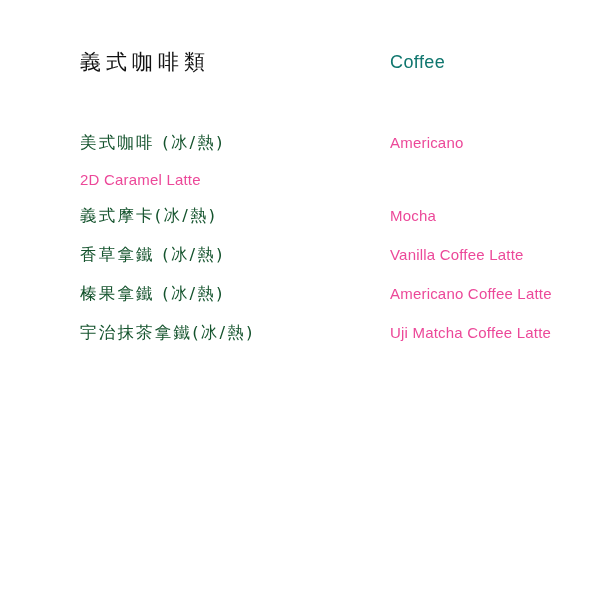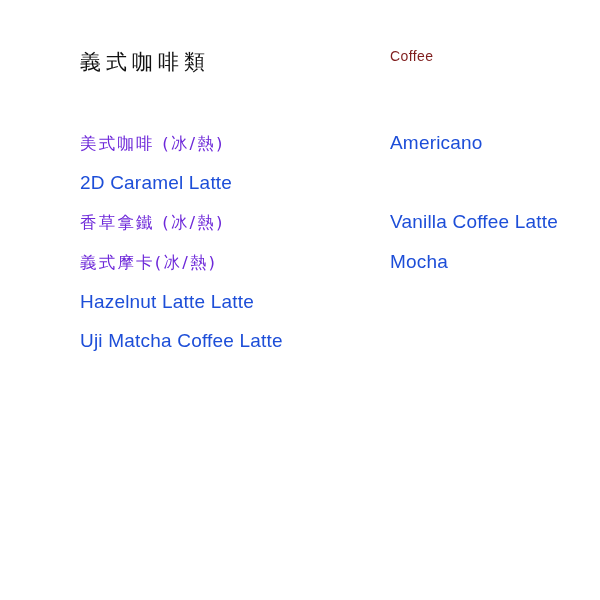--- a/index.html
+++ b/index.html
@@ -24,58 +24,58 @@
 
   .menu-inner {
     position: absolute;
     left: 80px;
     top: 48px;
     right: 40px;
   }
 
   .header-row {
     display: flex;
-    align-items: flex-start;
+    align-items: center;
     margin-bottom: 56px;
   }
 
   .header-zh {
     width: 310px;
     font-size: 21px;
     letter-spacing: 5px;
     color: #111111;
     font-family: "DejaVu Sans", "Liberation Sans", sans-serif;
     white-space: nowrap;
   }
 
   .header-en {
-    font-size: 14px;
-    color: #7f1d1d;
+    font-size: 18px;
+    color: #0f766e;
     letter-spacing: 0.4px;
     white-space: nowrap;
   }
 
   .item-row {
     display: flex;
     align-items: baseline;
     margin-bottom: 17px;
   }
 
   .item-zh {
     width: 310px;
     font-size: 16.5px;
     letter-spacing: 2.2px;
-    color: #6d28d9;
+    color: #14532d;
     font-family: "DejaVu Sans", "Liberation Sans", sans-serif;
     white-space: nowrap;
   }
 
   .item-en {
-    font-size: 19px;
-    color: #1d4ed8;
+    font-size: 15px;
+    color: #ec4899;
     letter-spacing: 0.2px;
     white-space: nowrap;
   }
 
   .item-row:nth-child(8) .item-en {
     padding-left: 6px;
     margin-top: 32px;
   }
 </style>
 </head>
@@ -95,33 +95,35 @@
         <div class="item-zh">美式咖啡 (冰/熱)</div>
         <div class="item-en">Americano</div>
       </div>
 
       <div class="item-row">
         <div class="item-en">2D Caramel Latte</div>
       </div>
 
 
       <div class="item-row">
+        <div class="item-zh">義式摩卡(冰/熱)</div>
+        <div class="item-en">Mocha</div>
+      </div>
+
+      <div class="item-row">
         <div class="item-zh">香草拿鐵 (冰/熱)</div>
         <div class="item-en">Vanilla Coffee Latte</div>
       </div>
 
-      <div class="item-row">
-        <div class="item-zh">義式摩卡(冰/熱)</div>
-        <div class="item-en">Mocha</div>
-      </div>
-
 
       <div class="item-row">
-        <div class="item-en">Hazelnut Latte Latte</div>
+        <div class="item-zh">榛果拿鐵 (冰/熱)</div>
+        <div class="item-en">Americano Coffee Latte</div>
       </div>
 
       <div class="item-row">
+        <div class="item-zh">宇治抹茶拿鐵(冰/熱)</div>
         <div class="item-en">Uji Matcha Coffee Latte</div>
       </div>
 
     </div>
   </div>
 </div>
 
 </body></html>

